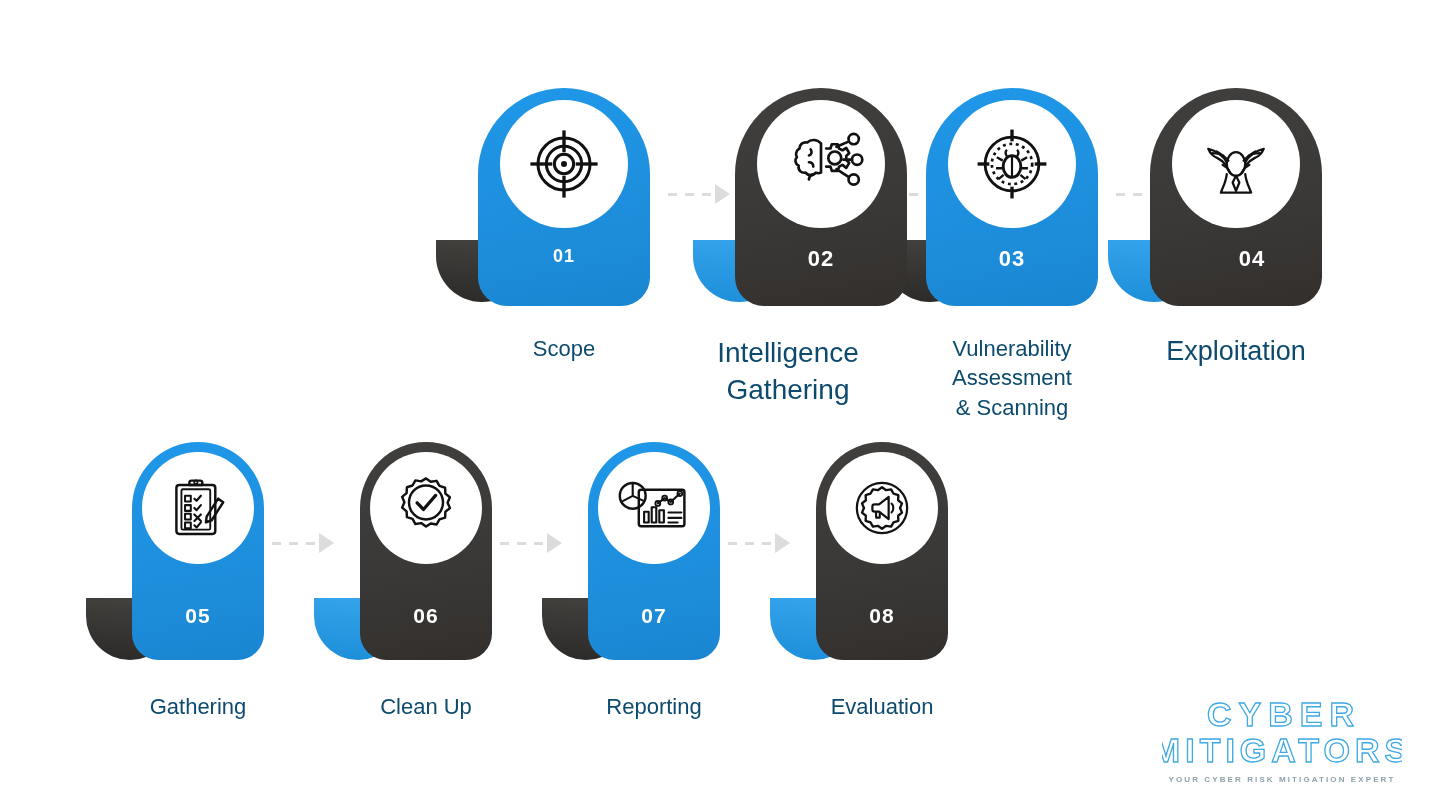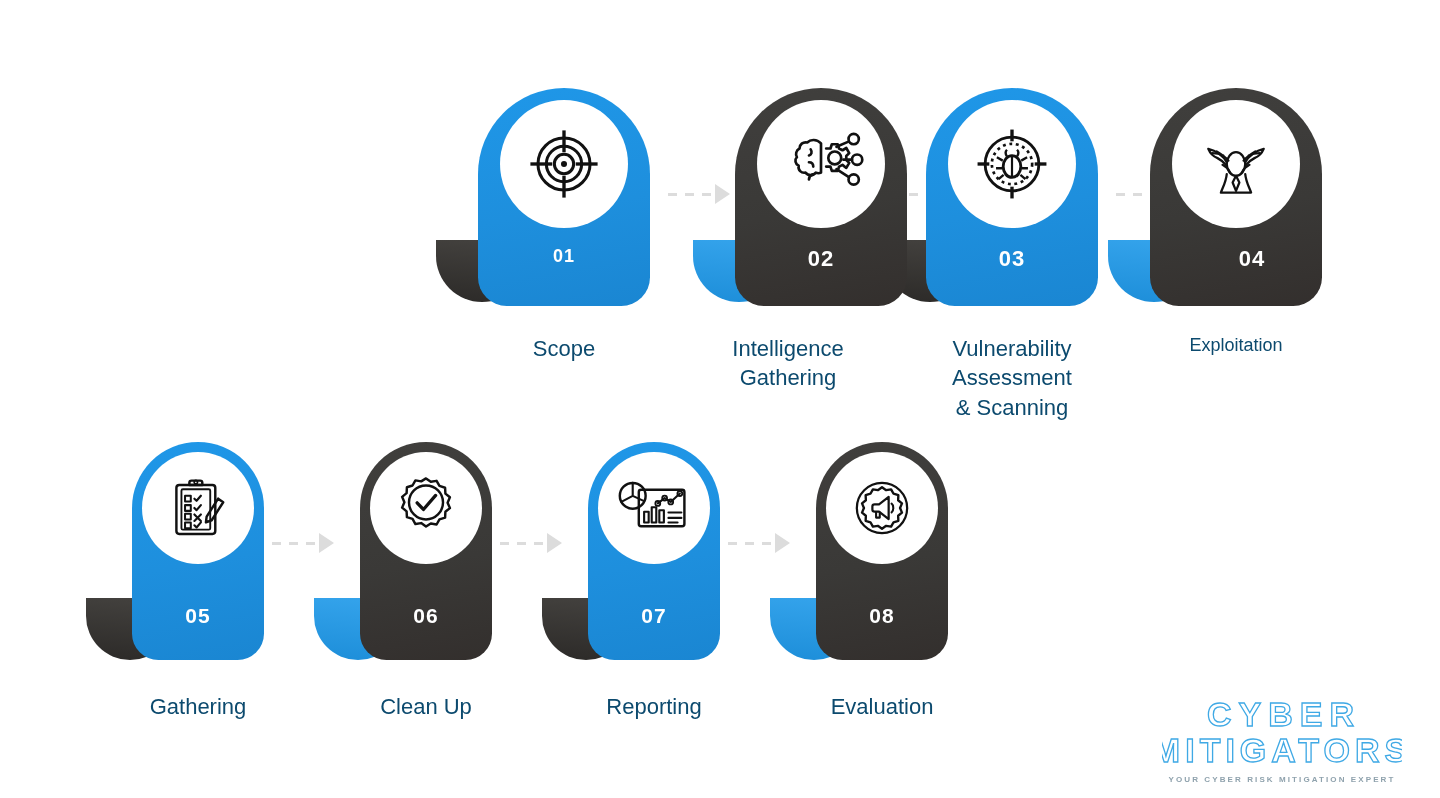--- a/index.html
+++ b/index.html
@@ -135,21 +135,21 @@
             <circle cx="66" cy="43" r="7.5"></circle>
             <circle cx="88" cy="21" r="6"></circle>
             <circle cx="92" cy="45" r="6"></circle>
             <circle cx="88" cy="68" r="6"></circle>
             <path d="M68 30l14-6M76 45h10M68 56l14 9"></path>
           </svg>
         </span>
       </div>
       <div class="num" style="top:158px;left:0;width:172px;font-size:22px;">02</div>
     </div>
-    <div class="caption" style="left:-64px;top:246px;width:300px;font-size:22px;">Intelligence
+    <div class="caption" style="left:-64px;top:246px;width:300px;font-size:28px;">Intelligence
 Gathering</div>
   </div>
 
   <div class="arrow" style="left:892px;top:184px;">
     <div class="dash"></div>
     <div class="head"></div>
   </div>
 
   <div class="step" style="left:926px;top:88px;">
     <div class="card-wrap" style="width:192px;height:218px;">
@@ -196,21 +196,21 @@
             <path d="M39 52c-3-4-7-7-11-9-5-2-9-6-11-11 5 1 9 3 13 6 4 3 7 6 9 10"></path>
             <path d="M41 46c-4-5-9-8-14-11M35 40c-4-2-9-3-13-3"></path>
             <path d="M61 52c3-4 7-7 11-9 5-2 9-6 11-11-5 1-9 3-13 6-4 3-7 6-9 10"></path>
             <path d="M59 46c4-5 9-8 14-11M65 40c4-2 9-3 13-3"></path>
             <path d="M43 60c-2-4-5-7-9-9M57 60c2-4 5-7 9-9"></path>
           </svg>
         </span>
       </div>
       <div class="num" style="top:158px;left:0;width:172px;font-size:22px;margin-left:16px;">04</div>
     </div>
-    <div class="caption" style="left:-64px;top:246px;width:300px;font-size:18px;text-align:center;">Exploitation</div>
+    <div class="caption" style="left:-64px;top:246px;width:300px;font-size:27px;text-align:center;">Exploitation</div>
   </div>
 
   <div class="step" style="left:132px;top:442px;">
     <div class="card-wrap" style="width:172px;height:218px;">
       <div class="tab dark" style="left:-46px;top:156px;width:88px;height:62px;"></div>
       <div class="card blue" style="width:132px;height:218px;border-radius:70px 70px 28px 28px;"></div>
       <div class="disc" style="left:10px;top:10px;width:112px;height:112px;">
         <span>
           <svg width="72" height="72" viewBox="0 0 100 100" fill="none" stroke="#111" stroke-width="3.4" stroke-linejoin="round" stroke-linecap="round">
             <rect x="20" y="18" width="54" height="68" rx="4"></rect>

